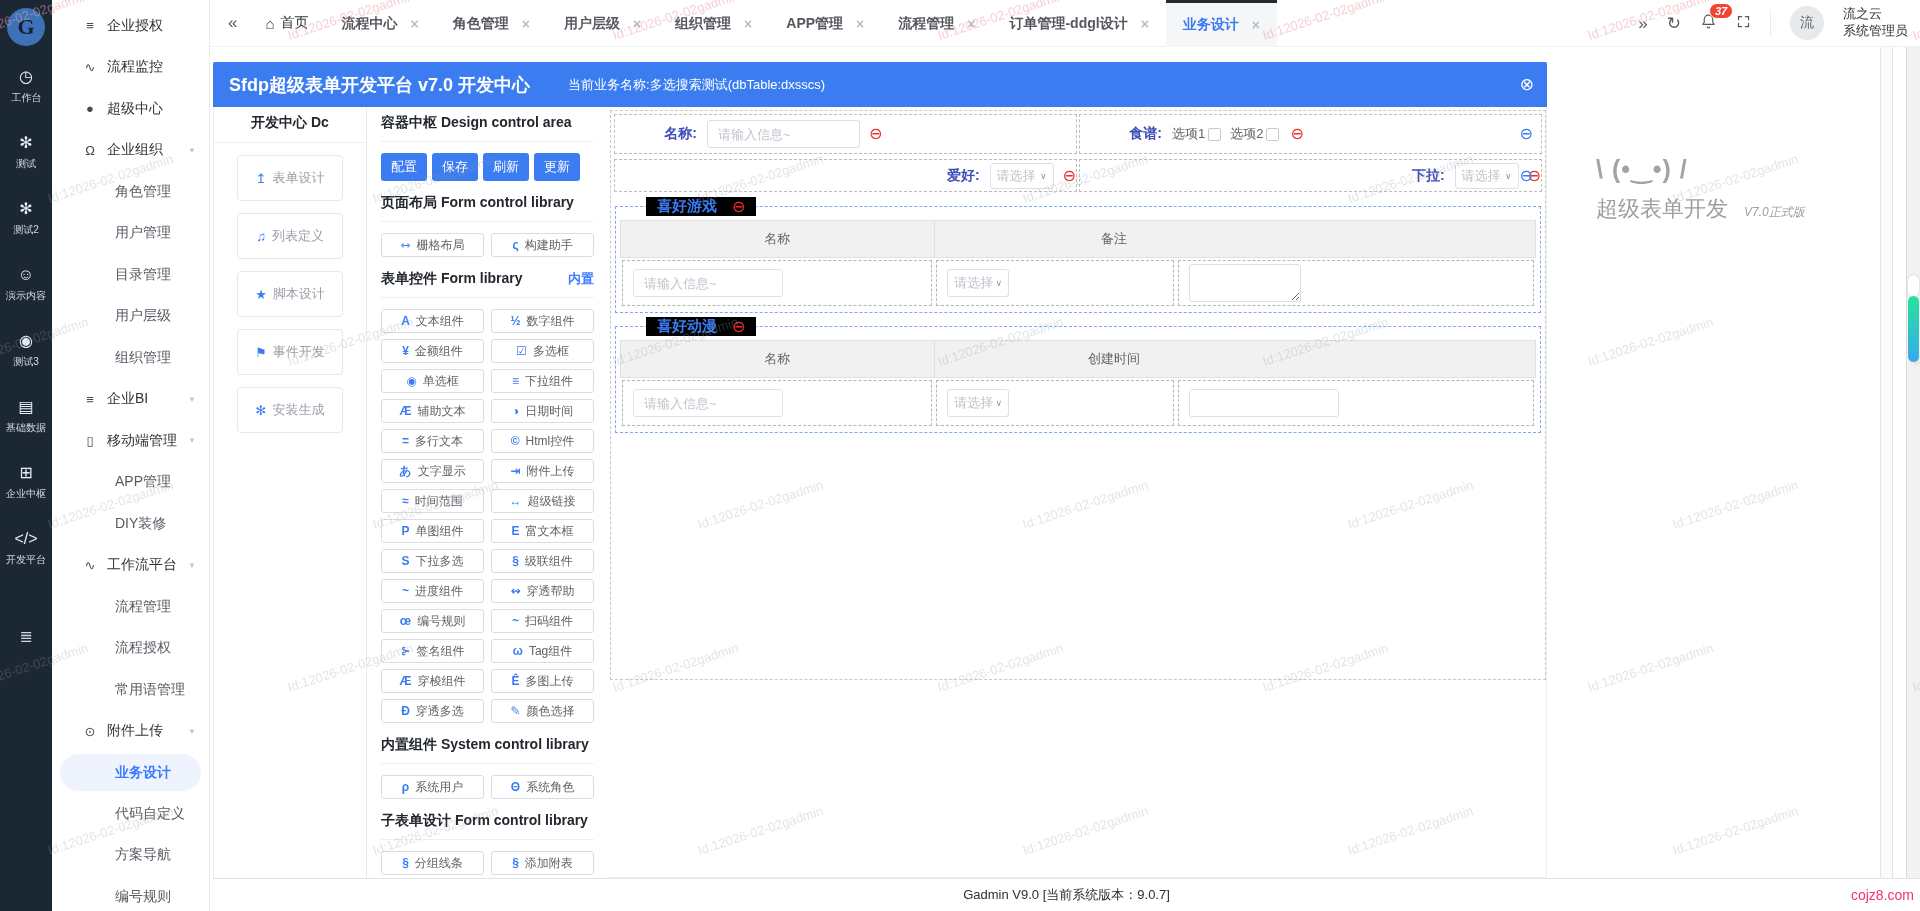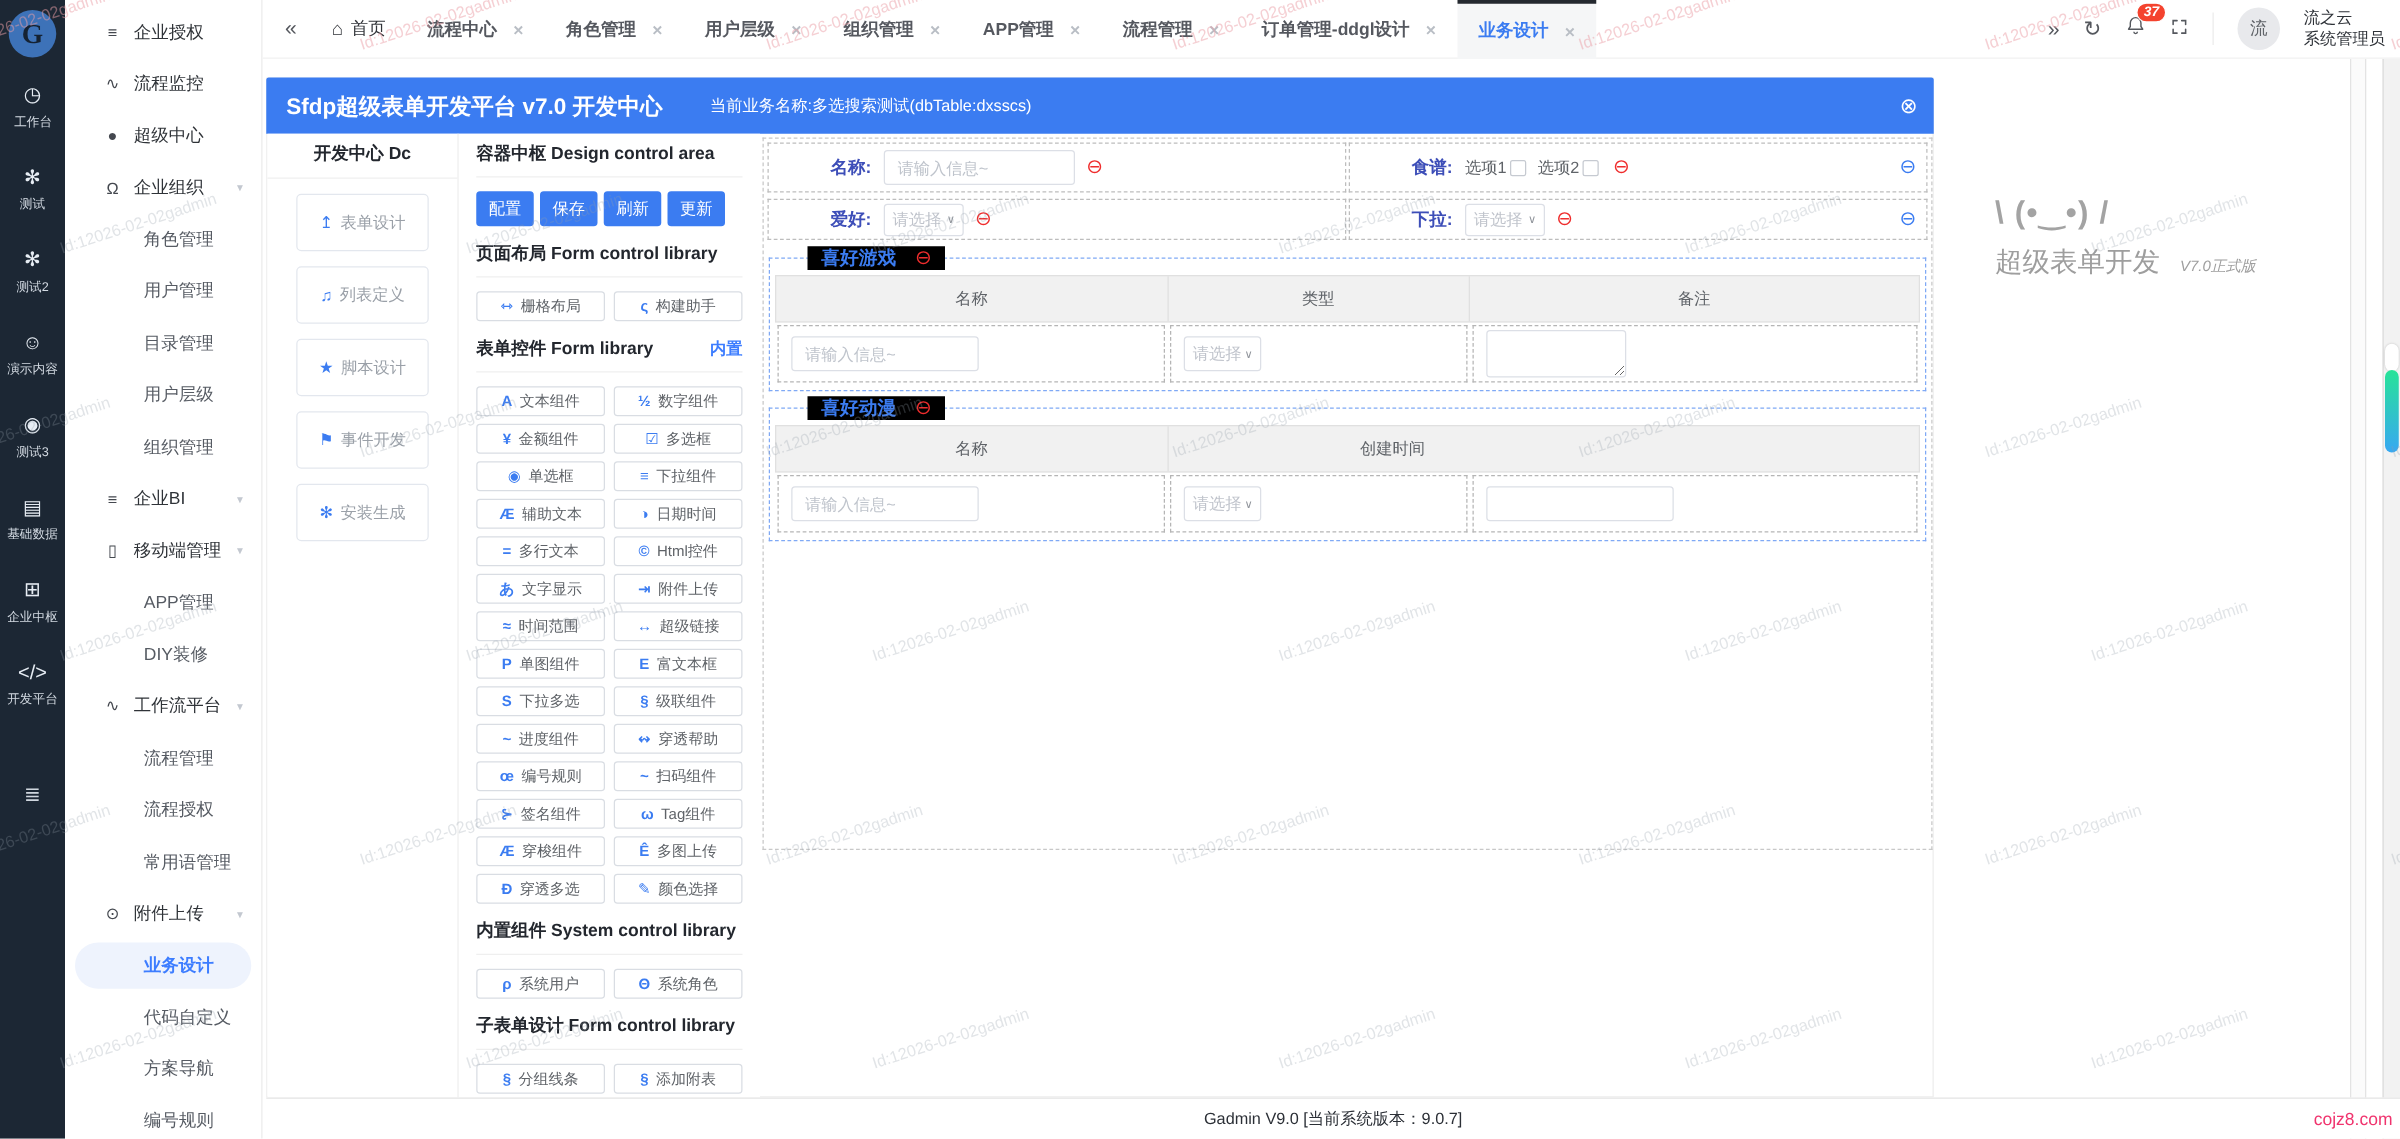--- a/index.html
+++ b/index.html
@@ -67,21 +67,21 @@
   .actions { display:flex; gap:5px; margin:11px 0 2px; }
   .btn-blue { background:#3b7cf1; color:#fff; border:none; border-radius:3px; font-size:13px; padding:5px 10px; cursor:pointer; font-family:inherit; }
   .comp-grid { display:grid; grid-template-columns:1fr 1fr; gap:6px 7px; margin:11px 0 2px; }
   .comp { height:24px; border:1px solid #d9dde3; border-radius:3px; background:#fff; display:flex; align-items:center; justify-content:center; gap:6px; font-size:12px; color:#5f6368; cursor:pointer; white-space:nowrap; }
   .comp .ico { color:#3b7cf1; font-size:12px; font-weight:bold; }
 
   
   .canvas { position:absolute; left:610px; top:110px; width:936px; height:570px; border:1px dashed #c8c8c8; z-index:2; padding:2px; background:#fff; }
   .frow { display:flex; }
   .fcell { flex:1; border:1px dashed #bdbdbd; margin:1px; display:flex; align-items:center; position:relative; height:40px; }
-  .frow.r2 .fcell { height:33px; }
+  .frow.r2 .fcell { height:33px;justify-content:flex-end; }
   .flabel { width:92px; text-align:right; font-size:14px; font-weight:bold; color:#3d4eb8; padding-right:10px; flex:none; white-space:nowrap; }
   input.inp { width:153px; height:28px; border:1px solid #dcdfe6; border-radius:3px; font-size:13px; color:#606266; padding-left:10px; outline:none; font-family:inherit; background:#fff; }
   input.inp::placeholder { color:#bfc4cc; }
   .sel { width:64px; height:26px; border:1px solid #dcdfe6; border-radius:3px; background:#fff; display:flex; align-items:center; justify-content:space-between; padding:0 6px; font-size:13px; color:#c0c4cc; cursor:pointer; flex:none; }
   .sel .car { font-size:9px; color:#8f939a; }
   .rm-red { color:#ef2d2d; font-size:16px; margin-left:9px; cursor:pointer; line-height:1; }
   .rm-blue { color:#3b7cf1; font-size:16px; position:absolute; right:8px; top:50%; transform:translateY(-50%); cursor:pointer; line-height:1; }
   .optwrap { display:flex; align-items:center; }
   .opt { display:flex; align-items:center; font-size:13px; color:#5f6368; margin-right:9px; cursor:pointer; }
   .cbox { width:13px; height:13px; border:1px solid #c6cad1; border-radius:2px; background:#fff; margin-left:3px; display:inline-block; }
@@ -654,21 +654,20 @@
     </div>
   </div>
 
   <div class="section">
     <div class="legend">
       <span class="st">喜好游戏</span>
       <span class="rm-red" style="margin-left:0;">⊖</span>
     </div>
     <div class="thead">
       <div class="th c1">名称</div>
-      <div class="th c2">类型</div>
       <div class="th c3">备注</div>
     </div>
     <div class="tbody">
       <div class="td c1">
         <input class="inp" style="width: 150px;" placeholder="请输入信息~">
       </div>
       <div class="td c2">
         <div class="sel tsel">
           <span>请选择</span>
           <span class="car">∨</span>

